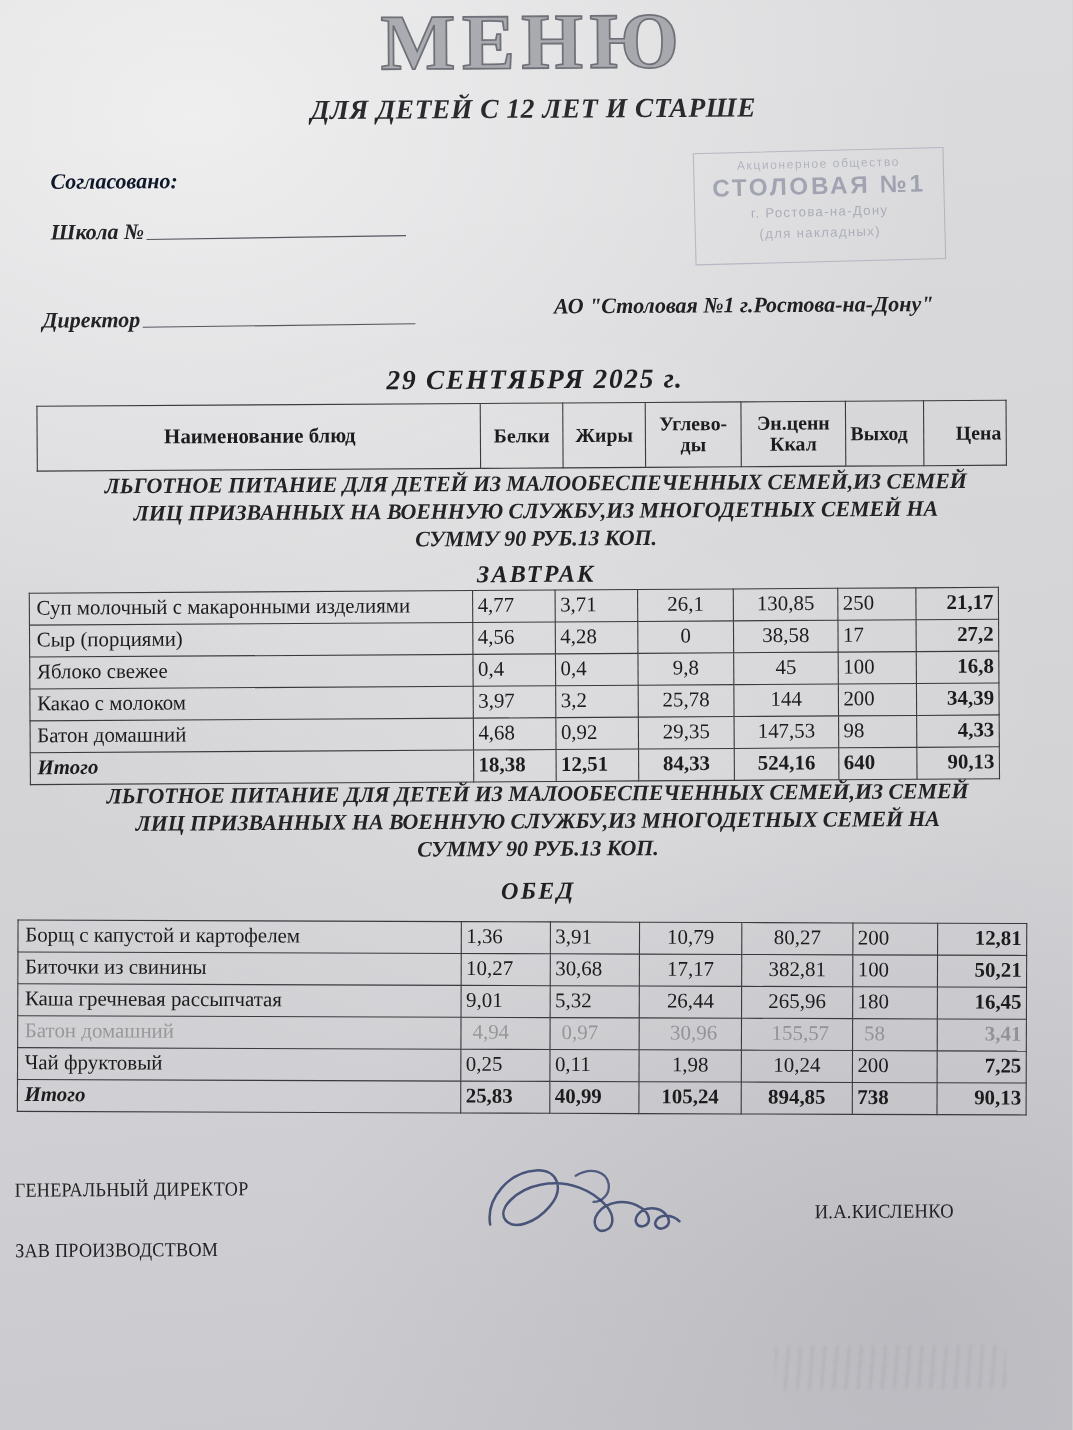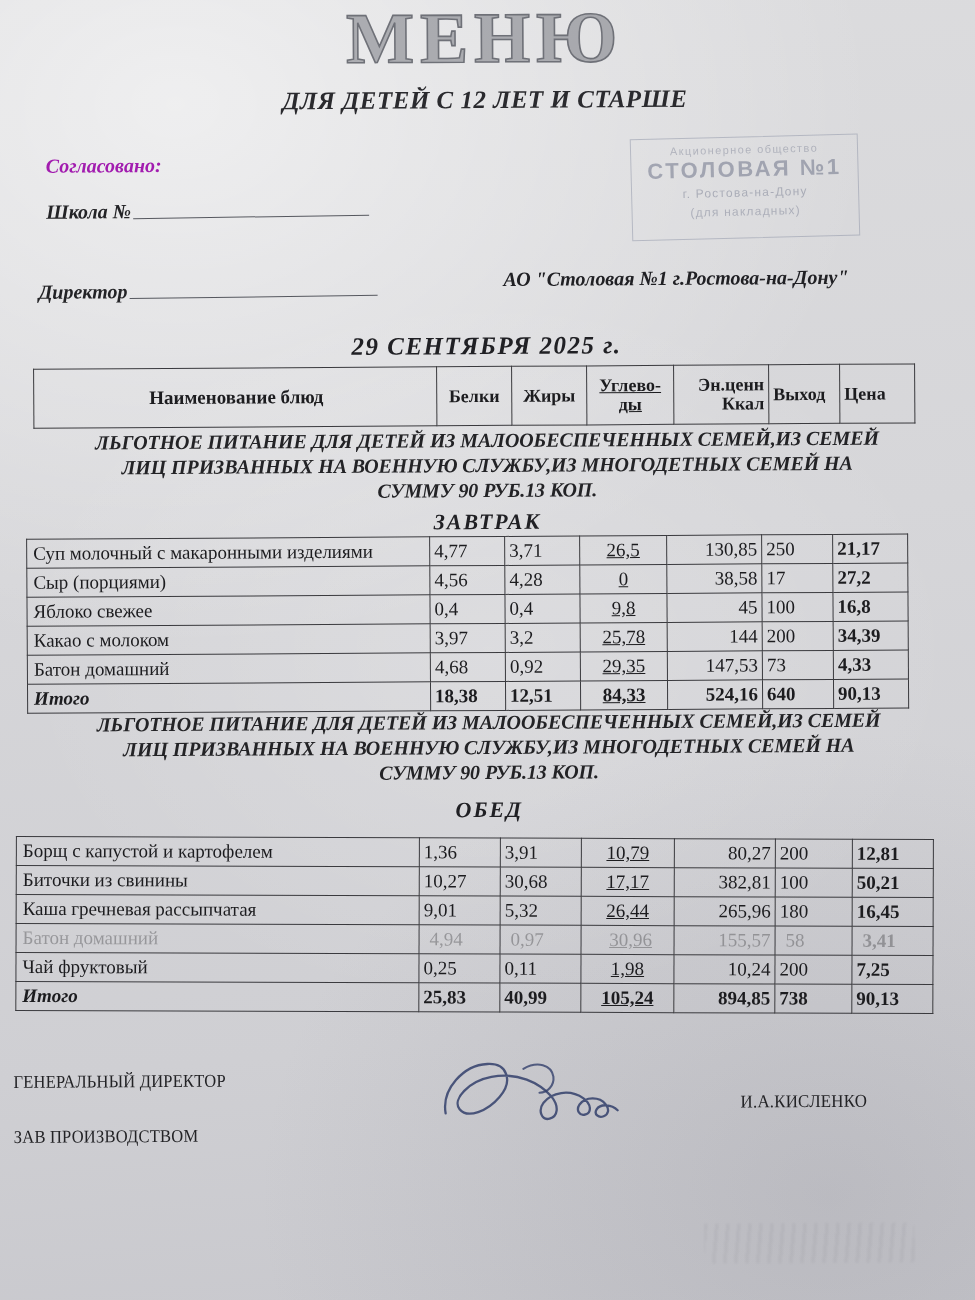--- a/index.html
+++ b/index.html
@@ -60,21 +60,21 @@
     color: #2a2a2e;
   }
 
   .approve {
     position: absolute;
     left: 48px;
     top: 152px;
     font-size: 20px;
     font-weight: 700;
     font-style: italic;
-    color: #a21caf;
+    color: #0f172a;
   }
   .school-line {
     position: absolute;
     left: 48px;
     top: 198px;
     font-size: 20px;
     font-weight: 700;
     font-style: italic;
     display: flex;
     align-items: baseline;
@@ -154,24 +154,24 @@
     color: #1c1c1f;
     background: transparent;
   }
   table.menu td, table.menu th {
     border: 1.3px solid #3a3a3e;
     padding: 0 4px;
     background: transparent;
   }
   .col-name  { width: 392px; text-align: left;   padding-left: 6px !important; }
   .col-num   { width: 66px;  }
-  .col-carb  { width: 78px;  text-align: center; text-decoration: underline; }
-  .col-kcal  { width: 86px;  text-align: right; }
+  .col-carb  { width: 78px;  text-align: center; }
+  .col-kcal  { width: 86px;  text-align: center; }
   .col-out   { width: 62px;  text-align: left; }
-  .col-price { width: 66px;  text-align: left; font-weight: 700; }
+  .col-price { width: 66px;  text-align: right; font-weight: 700; }
 
   
   #header-table {
     left: 34px;
     top: 366px;
   }
   #header-table th {
     height: 58px;
     font-size: 18px;
     font-weight: 700;
@@ -339,21 +339,21 @@
     <div>СУММУ  90 РУБ.13 КОП.</div>
   </div>
   <div class="meal-heading" id="heading-breakfast">ЗАВТРАК</div>
 
   <table class="menu" id="breakfast-table">
     <tbody>
         <tr>
           <td class="col-name dish">Суп молочный с макаронными изделиями</td>
           <td class="col-num">4,77</td>
           <td class="col-num">3,71</td>
-          <td class="col-carb">26,5</td>
+          <td class="col-carb">26,1</td>
           <td class="col-kcal">130,85</td>
           <td class="col-out">250</td>
           <td class="col-price">21,17</td>
         </tr>
         <tr>
           <td class="col-name dish">Сыр (порциями)</td>
           <td class="col-num">4,56</td>
           <td class="col-num">4,28</td>
           <td class="col-carb">0</td>
           <td class="col-kcal">38,58</td>
@@ -377,21 +377,21 @@
           <td class="col-kcal">144</td>
           <td class="col-out">200</td>
           <td class="col-price">34,39</td>
         </tr>
         <tr>
           <td class="col-name dish">Батон домашний</td>
           <td class="col-num">4,68</td>
           <td class="col-num">0,92</td>
           <td class="col-carb">29,35</td>
           <td class="col-kcal">147,53</td>
-          <td class="col-out">73</td>
+          <td class="col-out">98</td>
           <td class="col-price">4,33</td>
         </tr>
         <tr class="total-row">
           <td class="col-name dish">Итого</td>
           <td class="col-num">18,38</td>
           <td class="col-num">12,51</td>
           <td class="col-carb">84,33</td>
           <td class="col-kcal">524,16</td>
           <td class="col-out">640</td>
           <td class="col-price">90,13</td>

